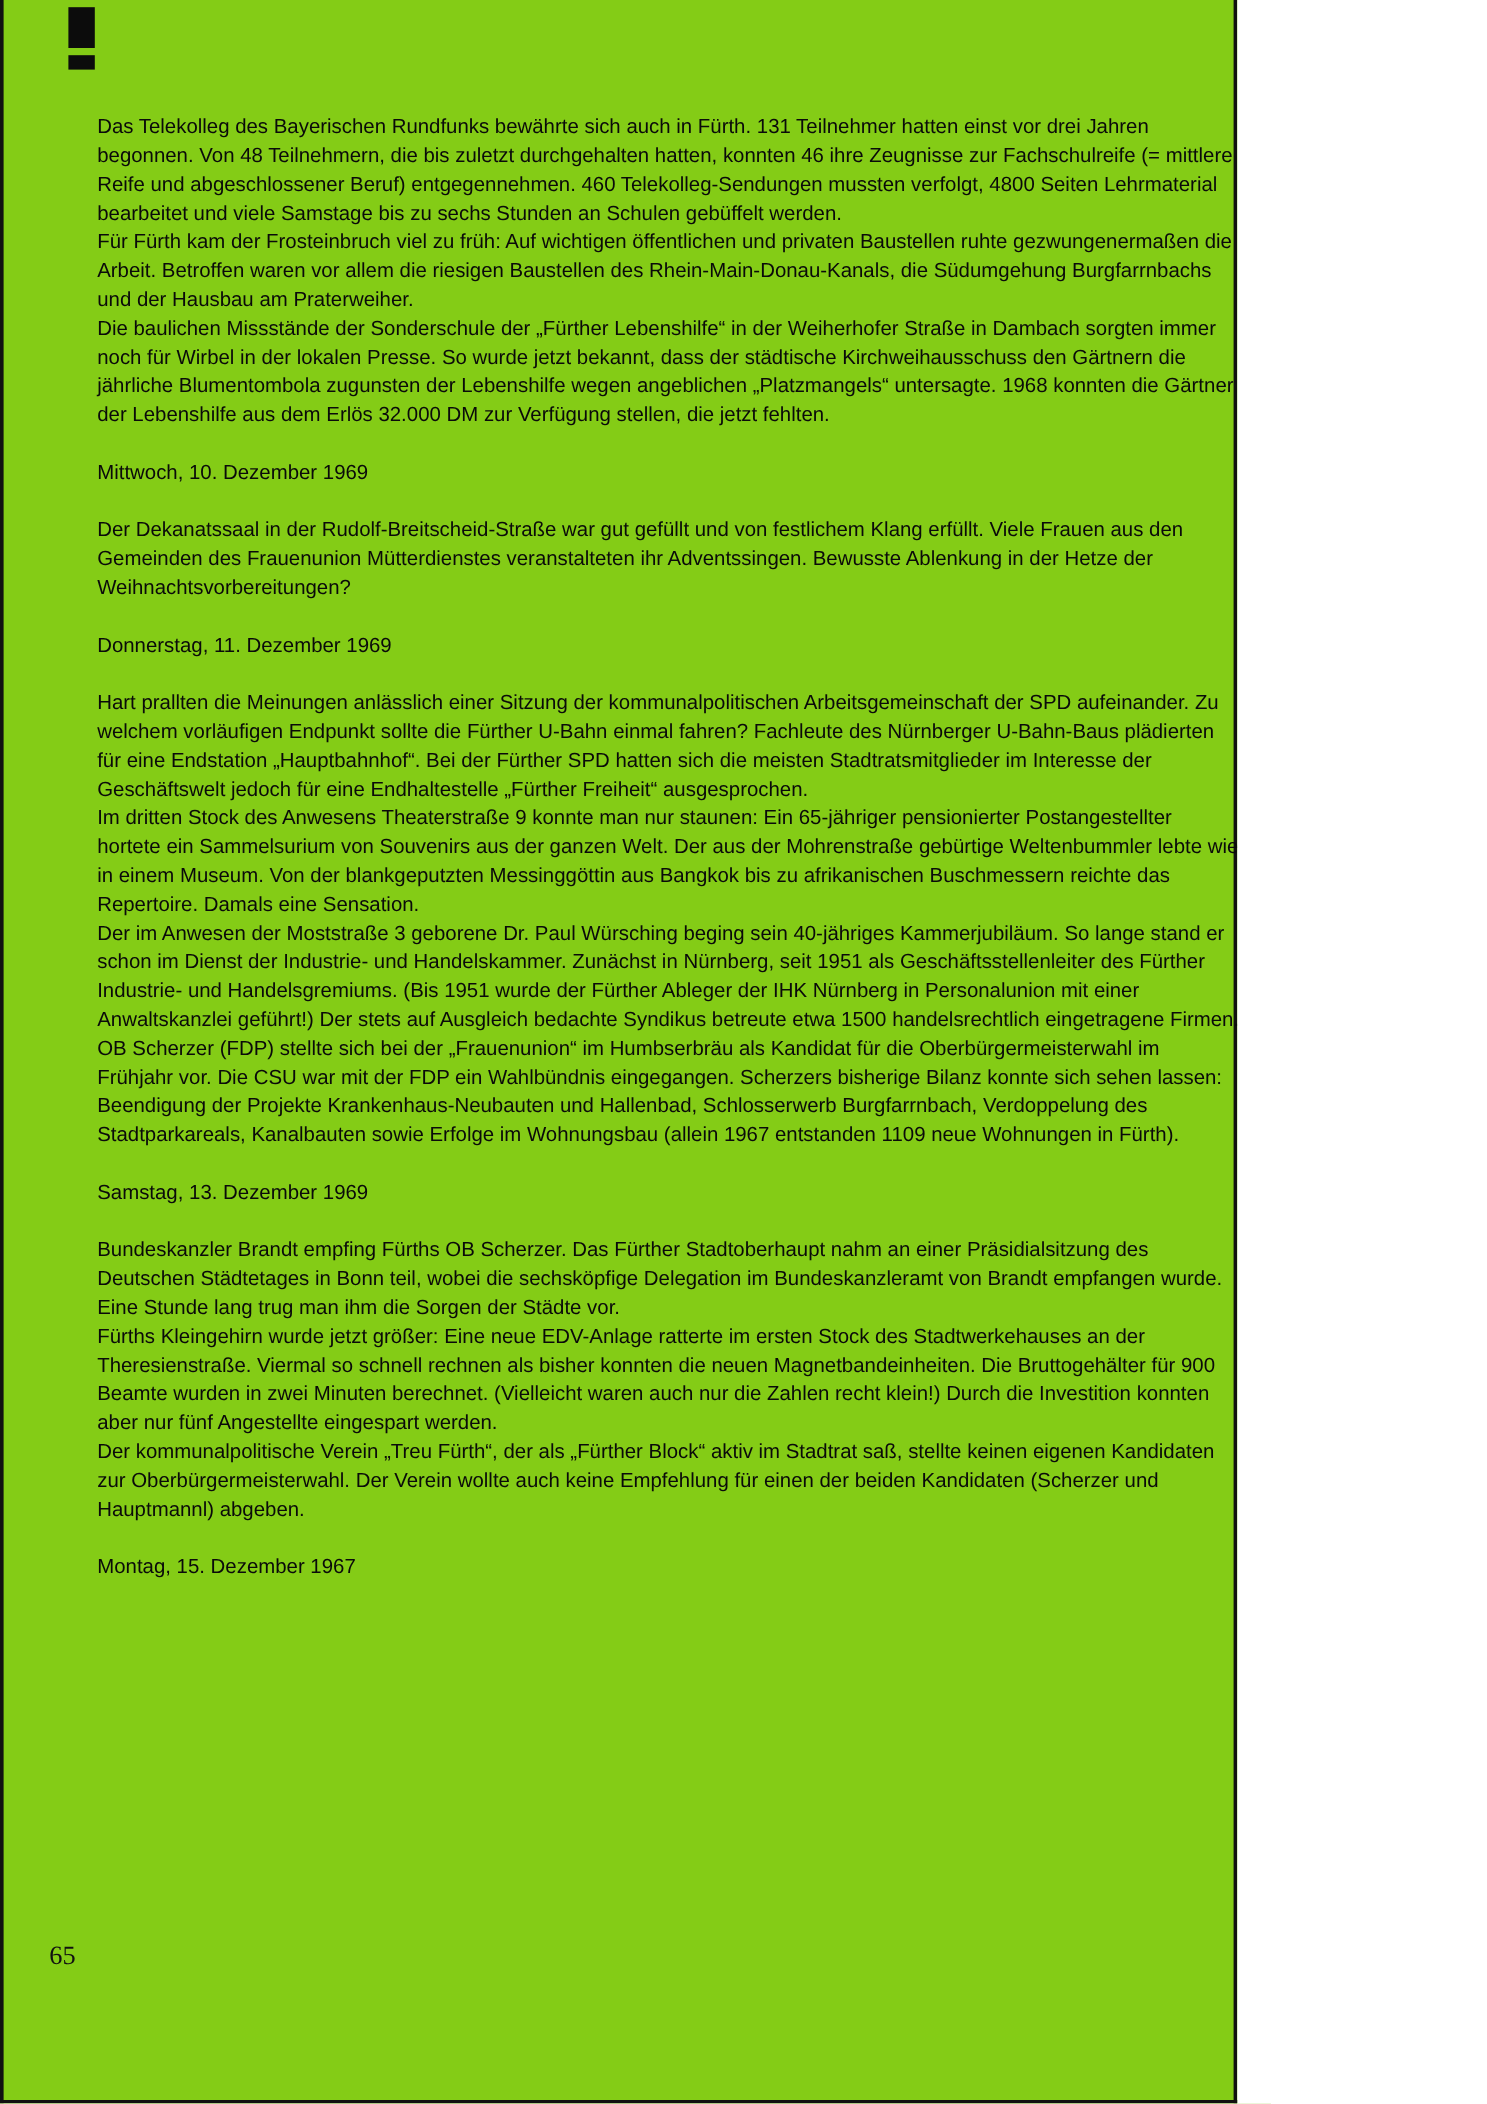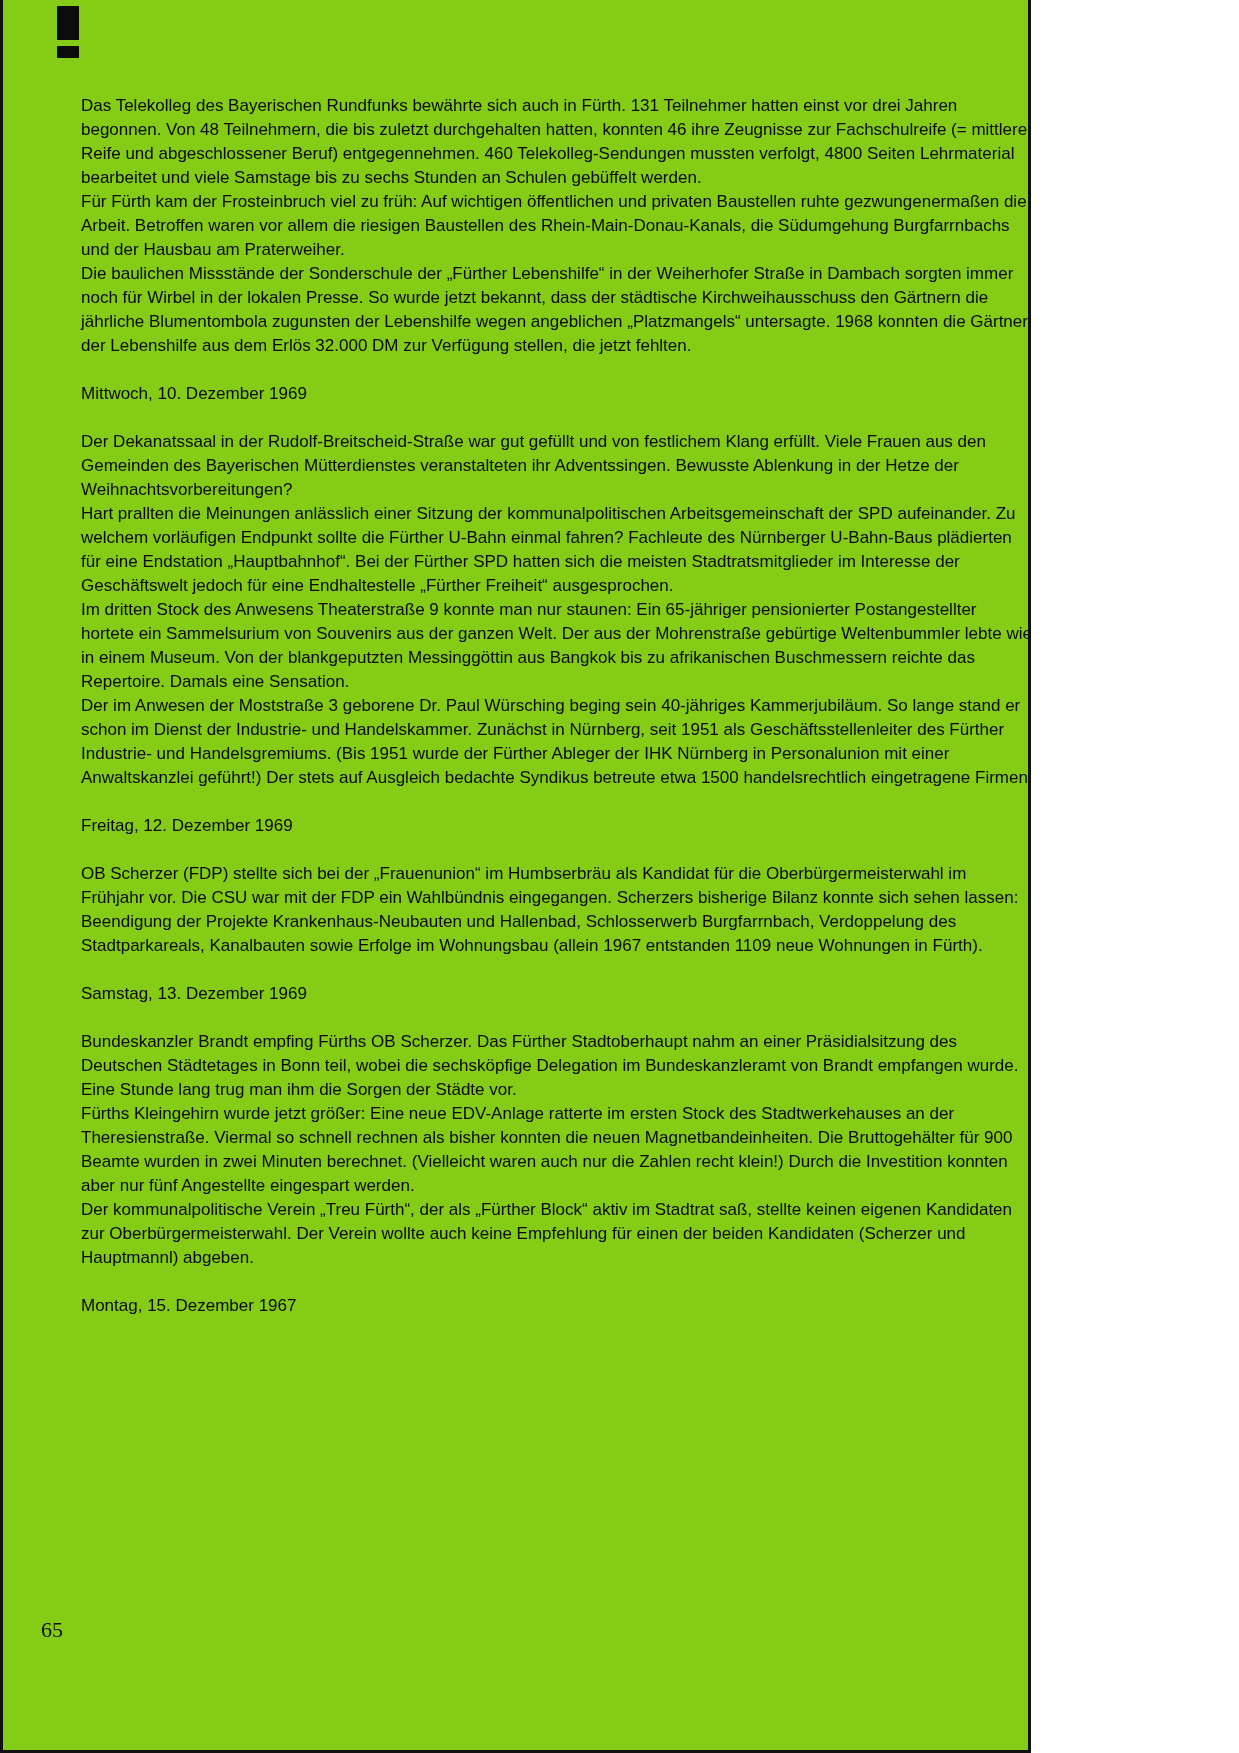--- a/index.html
+++ b/index.html
@@ -78,25 +78,25 @@
   <div class="edge-right"></div>
   <div class="edge-bottom"></div>
   <div class="mark-1"></div>
   <div class="mark-2"></div>
 
   <div class="content">
     <p class="para">Das Telekolleg des Bayerischen Rundfunks bewährte sich auch in Fürth. 131 Teilnehmer hatten einst vor drei Jahren begonnen. Von 48 Teilnehmern, die bis zuletzt durchgehalten hatten, konnten 46 ihre Zeugnisse zur Fachschulreife (= mittlere Reife und abgeschlossener Beruf) entgegennehmen. 460 Telekolleg-Sendungen mussten verfolgt, 4800 Seiten Lehrmaterial bearbeitet und viele Samstage bis zu sechs Stunden an Schulen gebüffelt werden.</p>
     <p class="para">Für Fürth kam der Frosteinbruch viel zu früh: Auf wichtigen öffentlichen und privaten Baustellen ruhte gezwungenermaßen die Arbeit. Betroffen waren vor allem die riesigen Baustellen des Rhein-Main-Donau-Kanals, die Südumgehung Burgfarrnbachs und der Hausbau am Praterweiher.</p>
     <p class="para">Die baulichen Missstände der Sonderschule der „Fürther Lebenshilfe“ in der Weiherhofer Straße in Dambach sorgten immer noch für Wirbel in der lokalen Presse. So wurde jetzt bekannt, dass der städtische Kirchweihausschuss den Gärtnern die jährliche Blumentombola zugunsten der Lebenshilfe wegen angeblichen „Platzmangels“ untersagte. 1968 konnten die Gärtner der Lebenshilfe aus dem Erlös 32.000 DM zur Verfügung stellen, die jetzt fehlten.</p>
     <h2 class="heading">Mittwoch, 10. Dezember 1969</h2>
-    <p class="para">Der Dekanatssaal in der Rudolf-Breitscheid-Straße war gut gefüllt und von festlichem Klang erfüllt. Viele Frauen aus den Gemeinden des Bayerischen Mütterdienstes veranstalteten ihr Adventssingen. Bewusste Ablenkung in der Hetze der Weihnachtsvorbereitungen?</p>
+    <p class="para">Der Dekanatssaal in der Rudolf-Breitscheid-Straße war gut gefüllt und von festlichem Klang erfüllt. Viele Frauen aus den Gemeinden des Frauenunion Mütterdienstes veranstalteten ihr Adventssingen. Bewusste Ablenkung in der Hetze der Weihnachtsvorbereitungen?</p>
+    <h2 class="heading">Donnerstag, 11. Dezember 1969</h2>
     <p class="para">Hart prallten die Meinungen anlässlich einer Sitzung der kommunalpolitischen Arbeitsgemeinschaft der SPD aufeinander. Zu welchem vorläufigen Endpunkt sollte die Fürther U-Bahn einmal fahren? Fachleute des Nürnberger U-Bahn-Baus plädierten für eine Endstation „Hauptbahnhof“. Bei der Fürther SPD hatten sich die meisten Stadtratsmitglieder im Interesse der Geschäftswelt jedoch für eine Endhaltestelle „Fürther Freiheit“ ausgesprochen.</p>
     <p class="para">Im dritten Stock des Anwesens Theaterstraße 9 konnte man nur staunen: Ein 65-jähriger pensionierter Postangestellter hortete ein Sammelsurium von Souvenirs aus der ganzen Welt. Der aus der Mohrenstraße gebürtige Weltenbummler lebte wie in einem Museum. Von der blankgeputzten Messinggöttin aus Bangkok bis zu afrikanischen Buschmessern reichte das Repertoire. Damals eine Sensation.</p>
     <p class="para">Der im Anwesen der Moststraße 3 geborene Dr. Paul Würsching beging sein 40-jähriges Kammerjubiläum. So lange stand er schon im Dienst der Industrie- und Handelskammer. Zunächst in Nürnberg, seit 1951 als Geschäftsstellenleiter des Fürther Industrie- und Handelsgremiums. (Bis 1951 wurde der Fürther Ableger der IHK Nürnberg in Personalunion mit einer Anwaltskanzlei geführt!) Der stets auf Ausgleich bedachte Syndikus betreute etwa 1500 handelsrechtlich eingetragene Firmen.</p>
-    <h2 class="heading">Freitag, 12. Dezember 1969</h2>
     <p class="para">OB Scherzer (FDP) stellte sich bei der „Frauenunion“ im Humbserbräu als Kandidat für die Oberbürgermeisterwahl im Frühjahr vor. Die CSU war mit der FDP ein Wahlbündnis eingegangen. Scherzers bisherige Bilanz konnte sich sehen lassen: Beendigung der Projekte Krankenhaus-Neubauten und Hallenbad, Schlosserwerb Burgfarrnbach, Verdoppelung des Stadtparkareals, Kanalbauten sowie Erfolge im Wohnungsbau (allein 1967 entstanden 1109 neue Wohnungen in Fürth).</p>
     <h2 class="heading">Samstag, 13. Dezember 1969</h2>
     <p class="para">Bundeskanzler Brandt empfing Fürths OB Scherzer. Das Fürther Stadtoberhaupt nahm an einer Präsidialsitzung des Deutschen Städtetages in Bonn teil, wobei die sechsköpfige Delegation im Bundeskanzleramt von Brandt empfangen wurde. Eine Stunde lang trug man ihm die Sorgen der Städte vor.</p>
     <p class="para">Fürths Kleingehirn wurde jetzt größer: Eine neue EDV-Anlage ratterte im ersten Stock des Stadtwerkehauses an der Theresienstraße. Viermal so schnell rechnen als bisher konnten die neuen Magnetbandeinheiten. Die Bruttogehälter für 900 Beamte wurden in zwei Minuten berechnet. (Vielleicht waren auch nur die Zahlen recht klein!) Durch die Investition konnten aber nur fünf Angestellte eingespart werden.</p>
     <p class="para">Der kommunalpolitische Verein „Treu Fürth“, der als „Fürther Block“ aktiv im Stadtrat saß, stellte keinen eigenen Kandidaten zur Oberbürgermeisterwahl. Der Verein wollte auch keine Empfehlung für einen der beiden Kandidaten (Scherzer und Hauptmannl) abgeben.</p>
     <h2 class="heading">Montag, 15. Dezember 1967</h2>
   </div>
 
   <div class="page-number">65</div>
 

